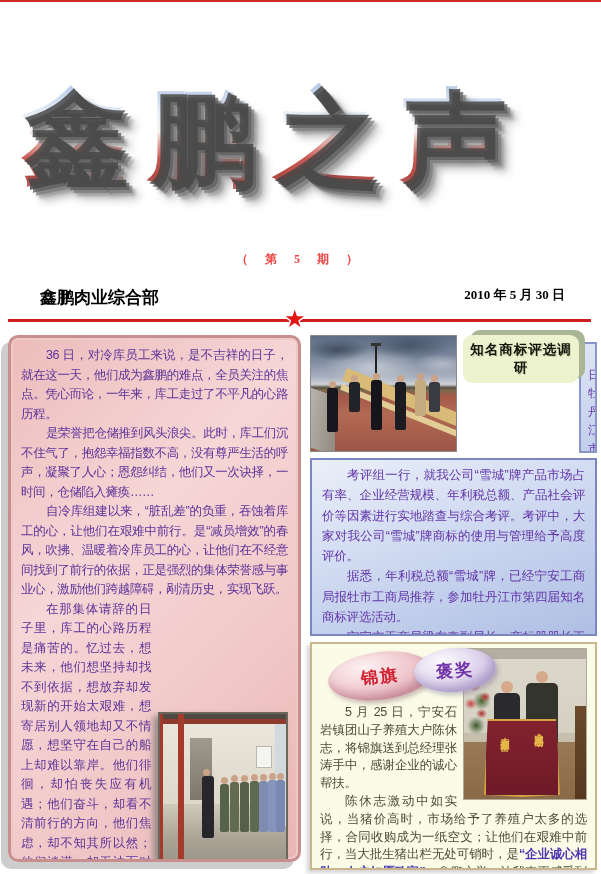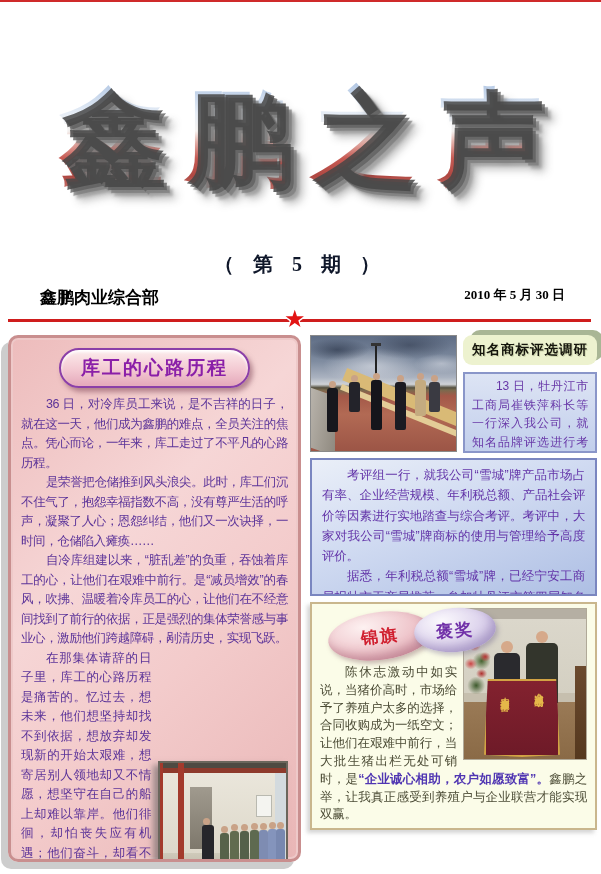--- a/index.html
+++ b/index.html
@@ -1,33 +1,33 @@
 <!DOCTYPE html>
 <html><head>
 <meta charset="utf-8">
 <style>
   html,body{margin:0;padding:0;background:#fff;}
   .page{position:relative;width:601px;height:874px;background:#fff;overflow:hidden;
         font-family:"Liberation Sans","DejaVu Sans",sans-serif;}
   .topline{position:absolute;top:0;left:0;right:0;height:2px;background:#cf2a2a;}
 
   
-  .wordart{position:absolute;top:62px;left:0;width:100%;text-align:center;
+  .wordart{position:absolute;top:62px;left:0;width:100%;text-align:left;
     font-family:"DejaVu Sans",sans-serif;font-weight:bold;font-size:104px;line-height:150px;
     letter-spacing:22px;text-indent:22px;
     background:linear-gradient(180deg,#6f8fc0 0%,#b9cce6 16%,#e6edf6 34%,#f6f3f1 46%,
                #e5b3ac 53%,#c75b54 64%,#b04842 76%,#d28a84 90%,#bf6f69 100%);
     -webkit-background-clip:text;background-clip:text;color:transparent;
     -webkit-text-fill-color:transparent;
     text-shadow:3px 3px 0 rgba(70,70,70,.85),6px 6px 0 rgba(95,95,95,.8),
                 9px 9px 1px rgba(120,120,120,.75),12px 12px 3px rgba(140,140,140,.6),
                 15px 15px 9px rgba(60,60,60,.35);}
   .issue{position:absolute;top:251px;left:0;width:100%;text-align:center;
-    font-family:"Liberation Serif","DejaVu Serif",serif;font-weight:bold;font-size:20px;
-    letter-spacing:7px;color:#0f172a;}
+    font-family:"Liberation Serif","DejaVu Serif",serif;font-weight:bold;font-size:12px;
+    letter-spacing:7px;color:#ef4444;}
   .inforow{position:absolute;top:286px;left:4px;right:0;display:flex;
     justify-content:space-between;padding:0 36px;}
   .dept{font-weight:bold;font-size:17px;color:#000;}
   .pubdate{font-family:"Liberation Serif","DejaVu Serif",serif;font-weight:bold;font-size:13px;color:#000;}
   .divider{position:absolute;top:319px;left:8px;right:10px;height:3px;background:#cf1d1d;}
   .star{position:absolute;left:276px;top:-12px;font-size:24px;color:#e21414;line-height:1;
     text-shadow:-1px -1px 0 #fff,1px -1px 0 #fff,-1px 1px 0 #fff,1px 1px 0 #fff;}
 
   
   .main{position:absolute;top:335px;left:8px;display:flex;gap:9px;}
@@ -86,34 +86,34 @@
   .pa-lamp::before{content:"";position:absolute;top:-3px;left:-4px;width:10px;height:3px;background:#333;}
   .afig{position:absolute;width:11px;border-radius:3px 3px 2px 2px;}
   .afig::before{content:"";position:absolute;top:-7px;left:2px;width:7px;height:7px;border-radius:50%;background:#c9a287;}
   .af1{left:16px;top:52px;height:44px;background:#17171d;}
   .af2{left:38px;top:46px;height:30px;background:#23232a;}
   .af3{left:60px;top:44px;height:50px;background:#15151b;}
   .af4{left:84px;top:46px;height:48px;background:#1b1b22;}
   .af5{left:104px;top:44px;height:36px;background:#c4ab80;}
   .af6{left:118px;top:46px;height:30px;background:#3a3a42;}
 
-  .r1right{width:134px;display:flex;flex-direction:column;}
+  .r1right{width:134px;display:flex;}
   .labelwrap{position:relative;z-index:1;}
   .label{position:relative;background:#edf2cf;border-radius:9px;padding:6px 6px;
     font-weight:bold;font-size:13.5px;letter-spacing:1px;color:#15150c;text-align:center;
     text-shadow:1px 1px 0 #cfd6ae;}
   .label::after{content:"";position:absolute;z-index:-1;left:7px;right:-6px;top:-5px;bottom:4px;
     border-radius:10px;background:#a9b695;}
   .miniblue{margin-top:7px;flex:1;box-sizing:border-box;border:2px solid #8a96c9;
     background:linear-gradient(180deg,#dde4f4 0%,#c2cfec 100%);
     padding:3px 7px;overflow:hidden;}
   .miniblue p{margin:0;text-indent:2em;font-size:12px;line-height:18.5px;letter-spacing:-0.2px;
     color:#6838a8;text-align:justify;font-weight:500;}
 
-  .bigblue{margin-top:5px;height:138px;box-sizing:border-box;border:2px solid #7a86c0;
+  .bigblue{margin-top:5px;height:178px;box-sizing:border-box;border:2px solid #7a86c0;
     background:linear-gradient(160deg,#eaeff8 0%,#d2dcf2 40%,#aebfe4 100%);
     padding:5px 10px;overflow:hidden;}
   .bigblue p{margin:0;text-indent:2em;font-size:12.5px;line-height:20.3px;letter-spacing:-0.2px;
     color:#6233a8;text-align:justify;font-weight:500;}
 
   .yellowbox{margin-top:6px;height:228px;box-sizing:border-box;border:2px solid #c9b68d;
     background:#fbfce8;box-shadow:-3px 3px 4px rgba(150,150,150,.4);
     padding:4px 8px;overflow:hidden;}
   .yellowbox p{margin:0;text-indent:2em;font-size:12.5px;line-height:17.8px;letter-spacing:-0.3px;
     color:#4c4c36;text-align:justify;}
@@ -172,23 +172,20 @@
     <span class="pubdate">2010 年 5 月 30 日</span>
   </div>
 
   <div class="divider">
     <span class="star">★</span>
   </div>
 
   <div class="main">
 
     <div class="leftbox">
-      <div class="pill">
-        <span>库工的心路历程</span>
-      </div>
       <div class="atext">
         <p>36 日，对冷库员工来说，是不吉祥的日子，就在这一天，他们成为鑫鹏的难点，全员关注的焦点。凭心而论，一年来，库工走过了不平凡的心路历程。</p>
         <p>是荣誉把仓储推到风头浪尖。此时，库工们沉不住气了，抱怨幸福指数不高，没有尊严生活的呼声，凝聚了人心；恩怨纠结，他们又一次诀择，一时间，仓储陷入瘫痪……</p>
         <p>自冷库组建以来，“脏乱差”的负重，吞蚀着库工的心，让他们在艰难中前行。是“减员增效”的春风，吹拂、温暖着冷库员工的心，让他们在不经意间找到了前行的依据，正是强烈的集体荣誉感与事业心，激励他们跨越障碍，剐清历史，实现飞跃。</p>
         <div class="photoB">
           <div class="pb-col2"></div>
           <div class="pb-col"></div>
           <div class="pb-sky"></div>
           <div class="pb-ac"></div>
           <div class="pb-door"></div>
@@ -250,20 +247,21 @@
           </div>
         </div>
         <div class="badges">
           <div class="badge pinkb">
             <span>锦旗</span>
           </div>
           <div class="badge lavb">
             <span>褒奖</span>
           </div>
         </div>
+        <p>5 月 25 日，宁安石岩镇团山子养殖大户陈休志，将锦旗送到总经理张涛手中，感谢企业的诚心帮扶。</p>
         <p>
           <span>陈休志激动中如实说，当猪价高时，市场给予了养殖户太多的选择，合同收购成为一纸空文；让他们在艰难中前行，当大批生猪出栏无处可销时，是</span><span class="hl">“企业诚心相助，农户如愿致富”。</span><span>鑫鹏之举，让我真正感受到养殖户与企业联营才能实现双赢。</span>
         </p>
       </div>
 
     </div>
   </div>
 </div>
 
 </body></html>

